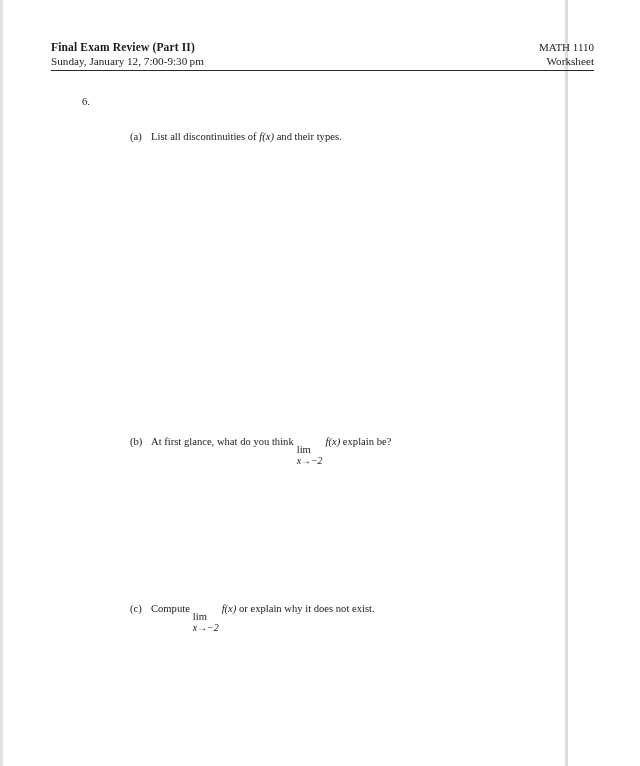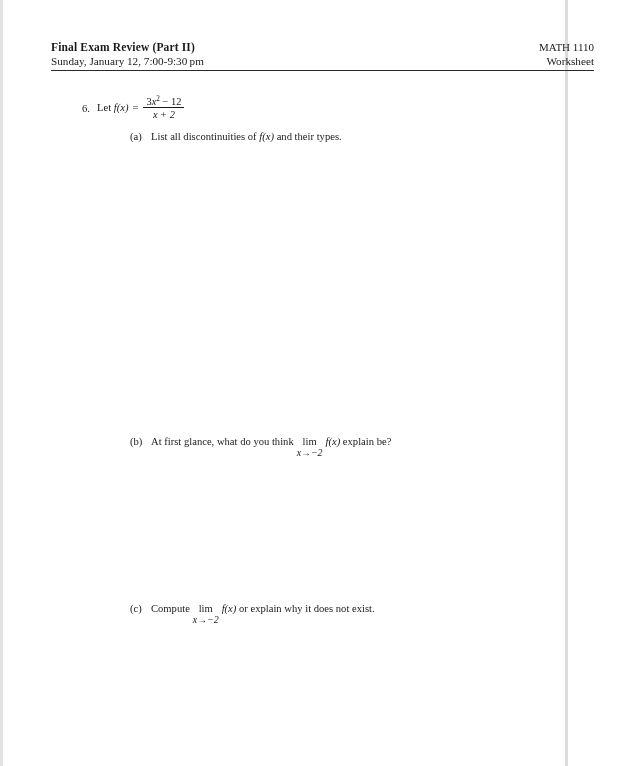--- a/index.html
+++ b/index.html
@@ -138,24 +138,23 @@
     flex: 0 0 auto;
   }
   .part-body {
     white-space: nowrap;
   }
 
   
   .limop {
     display: inline-block;
     vertical-align: middle;
-    text-align: center;
     position: relative;
     margin: 0 3px;
-    top: 5px;
+    top: 13px;
   }
   .limop .lim-main {
     display: block;
     font-size: 10.6px;
     line-height: 1.0;
   }
   .limop .lim-sub {
     display: block;
     font-size: 10px;
     line-height: 1.0;
@@ -179,27 +178,20 @@
         <span class="hdr-left-sub">Sunday, January 12, 7:00-9:30 pm</span>
         <span class="hdr-right-sub">Worksheet</span>
       </div>
     </div>
 
     <div class="header-rule"></div>
 
     <div class="problem">
       <div class="prob-line">
         <span class="prob-num">6.</span>
-        <span class="prob-text">
-          <span>Let</span>
-          <span class="mathit">f(x)</span><span class="eq-sign">=</span><span class="frac">
-            <span class="num"><span>3</span><span class="mathit">x</span><sup class="exp">2</sup> <span>− 12</span></span>
-            <span class="den mathit">x + 2</span>
-          </span>
-        </span>
       </div>
     </div>
 
     <div class="part part-a">
       <span class="part-label">(a)</span>
       <span class="part-body"><span>List all discontinuities of</span>
         <span class="mathit">f(x)</span>
         <span>and their types.</span></span>
     </div>
 

